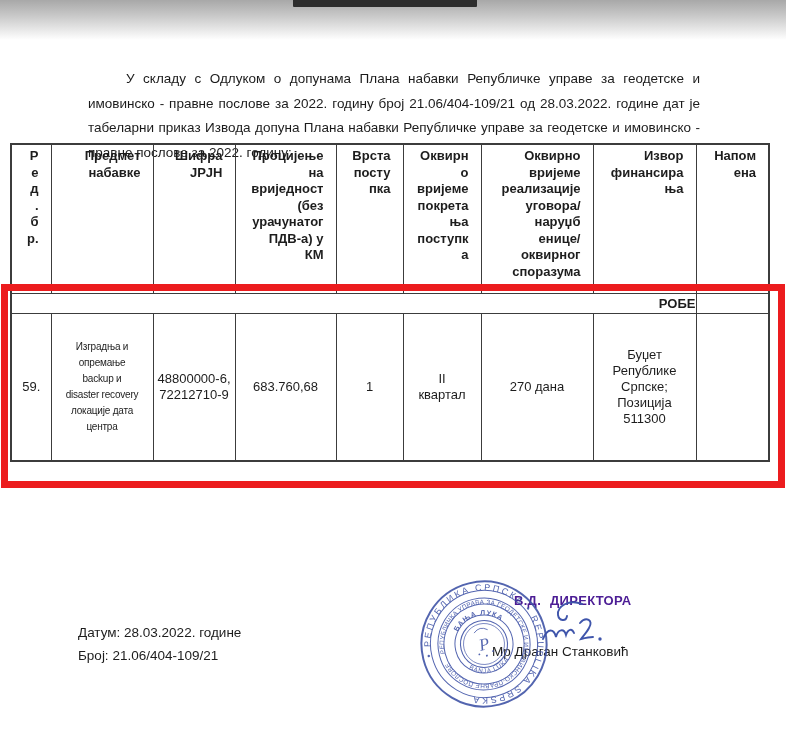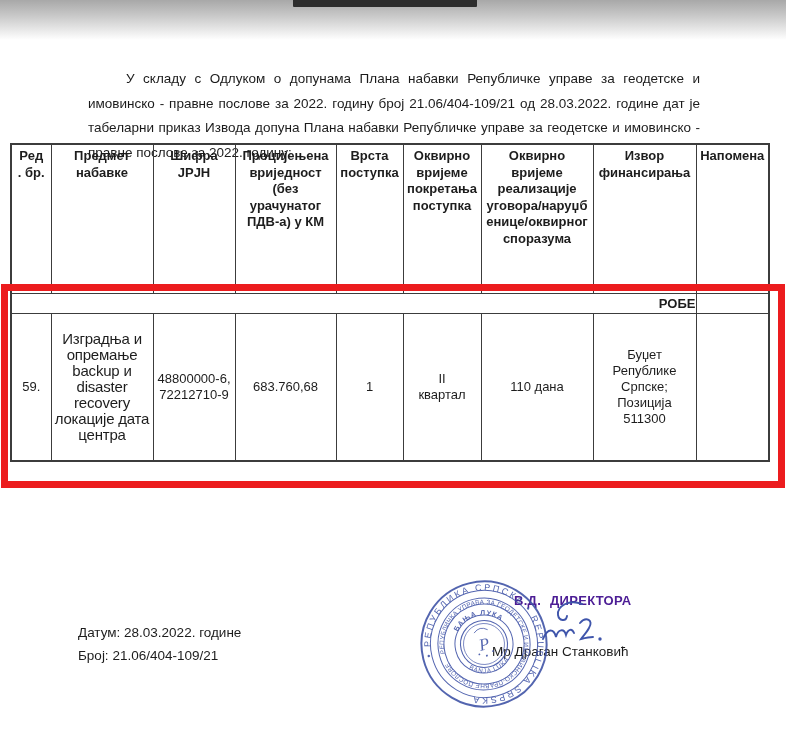--- a/index.html
+++ b/index.html
@@ -24,29 +24,29 @@
   }
   table.proc {
     position:absolute; left:10px; top:143px; width:758px;
     border-collapse:collapse; table-layout:fixed; border:2px solid #3c3c3c;
   }
   .proc th, .proc td {
     border:1px solid #3c3c3c; font-size:13px; overflow:hidden;
     white-space:pre-line;
   }
   .proc th {
-    vertical-align:top; text-align:center; font-weight:bold;
-    line-height:16.5px; padding:3px 2px 0; overflow-wrap:break-word; word-break:break-word;
+    vertical-align:top; text-align:right; font-weight:bold;
+    line-height:16.5px; padding:3px 12px 0; overflow-wrap:break-word; word-break:break-word;
   }
   tr.hdr { height:149px; }
   tr.sec { height:20px; }
   tr.sec td { font-weight:bold; text-align:right; padding:0 0 0 4px; line-height:15px; vertical-align:middle; }
   tr.item { height:148px; }
   tr.item td { text-align:center; vertical-align:middle; line-height:16px; padding:0 1px; }
-  td.cell-subject { font-size:15px; letter-spacing:-0.2px; line-height:15.5px; }
+  td.cell-subject { font-size:10px; letter-spacing:-0.2px; line-height:15.5px; }
   .highlight-box {
     position:absolute; left:1px; top:284px; width:784px; height:204px;
     border:7px solid #ec1c1e; box-sizing:border-box; pointer-events:none; z-index:5;
   }
   .footer-block { position:absolute; left:78px; top:621px; font-size:13.5px; line-height:23px; }
   .sig-title {
     position:absolute; left:514px; top:593px; font-weight:bold; font-size:13px;
     word-spacing:5px; letter-spacing:0.3px; color:#4c1d95;
   }
   .sig-name { position:absolute; left:492px; top:644px; font-size:13.5px; }
@@ -108,21 +108,21 @@
 backup и
 disaster recovery
 локације дата
 центра</td>
       <td>48800000-6,
 72212710-9</td>
       <td>683.760,68</td>
       <td>1</td>
       <td>II
 квартал</td>
-      <td>110 дана</td>
+      <td>270 дана</td>
       <td>Буџет
 Републике
 Српске;
 Позиција
 511300</td>
       <td></td>
     </tr>
   </tbody>
     </table>
 

